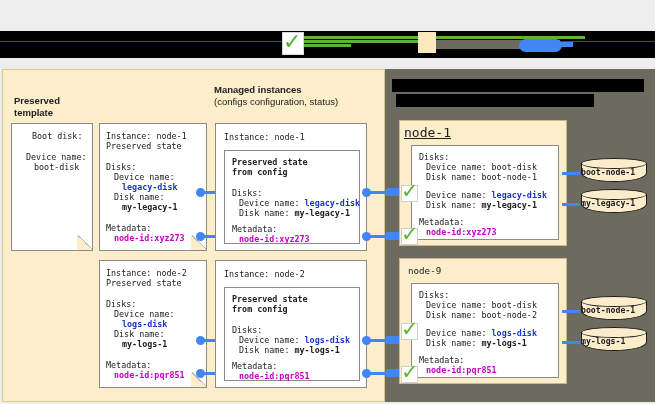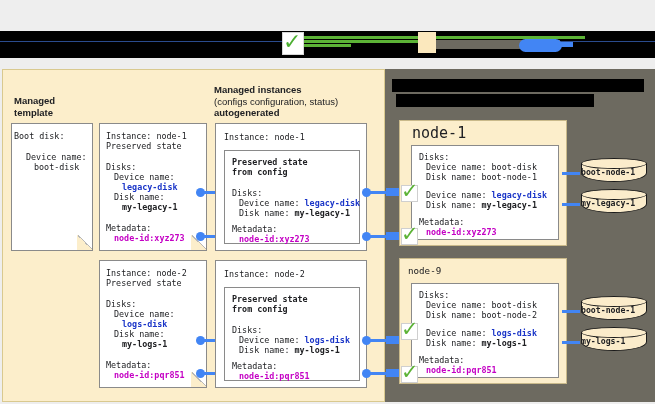--- a/index.html
+++ b/index.html
@@ -162,31 +162,30 @@
     <div class="lg-gray"></div>
     <div class="lg-check-box"></div>
     <div class="lg-check-glyph">✓</div>
     <div class="lg-blue"></div>
     <div class="lg-blue2"></div>
   </div>
 
   <div class="panel-cream"></div>
 
   <div class="col-head" style="left:14px;top:95px;">
-    <span class="b">Managed</span>
+    <span class="b">Preserved</span>
     <span class="b">template</span>
   </div>
   <div class="col-head" style="left:214px;top:84px;">
     <span class="b">Managed instances</span>
     <span class="n">(configs configuration, status)</span>
-    <span class="b">autogenerated</span>
   </div>
 
   <div class="card" style="left:11px;top:123px;width:82px;height:128px;">
-    <div class="mono" style="position:absolute;left:2px;top:7px;">Boot disk:</div>
+    <div class="mono" style="position:absolute;left:20px;top:7px;">Boot disk:</div>
     <div class="mono" style="position:absolute;left:14px;top:28px;">Device name:</div>
     <div class="mono" style="position:absolute;left:22px;top:38px;">boot-disk</div>
     <div class="fold"></div>
   </div>
 
   <div class="card" style="left:99px;top:123px;width:108px;height:128px;">
     <div class="mono" style="position:absolute;left:6px;top:7px;">Instance: node-1</div>
     <div class="mono" style="position:absolute;left:6px;top:17px;">Preserved state</div>
     <div class="mono" style="position:absolute;left:6px;top:38px;">Disks:</div>
     <div class="mono" style="position:absolute;left:14px;top:48px;">Device name:</div>
@@ -269,21 +268,21 @@
 
   <div class="conn-dot" style="left:362px;top:336px;"></div>
   <div class="conn-line" style="left:368px;top:339px;width:18px;"></div>
   <div class="conn-sq" style="left:386px;top:336px;"></div>
 
   <div class="conn-dot" style="left:362px;top:369px;"></div>
   <div class="conn-line" style="left:368px;top:372px;width:18px;"></div>
   <div class="conn-sq" style="left:386px;top:369px;"></div>
 
   <div class="node-box" style="left:399px;top:120px;width:168px;height:126px;">
-    <div class="mono" style="position:absolute;left:12px;top:7px;font-size:15px;">node-1</div>
+    <div class="mono" style="position:absolute;left:4px;top:7px;font-size:13px;text-decoration:underline;">node-1</div>
     <div class="inner-box" style="left:11px;top:24px;width:148px;height:95px;">
       <div class="mono" style="position:absolute;left:7px;top:6px;">Disks:</div>
       <div class="mono" style="position:absolute;left:14px;top:16px;">Device name: boot-disk</div>
       <div class="mono" style="position:absolute;left:14px;top:26px;">Disk name: boot-node-1</div>
       <div class="mono" style="position:absolute;left:14px;top:44px;"><span>Device name: </span><span class="blue">legacy-disk</span></div>
       <div class="mono" style="position:absolute;left:14px;top:54px;"><span>Disk name: </span><span class="b">my-legacy-1</span></div>
       <div class="mono" style="position:absolute;left:7px;top:71px;">Metadata:</div>
       <div class="mono magenta" style="position:absolute;left:14px;top:81px;">node-id:xyz273</div>
     </div>
   </div>

